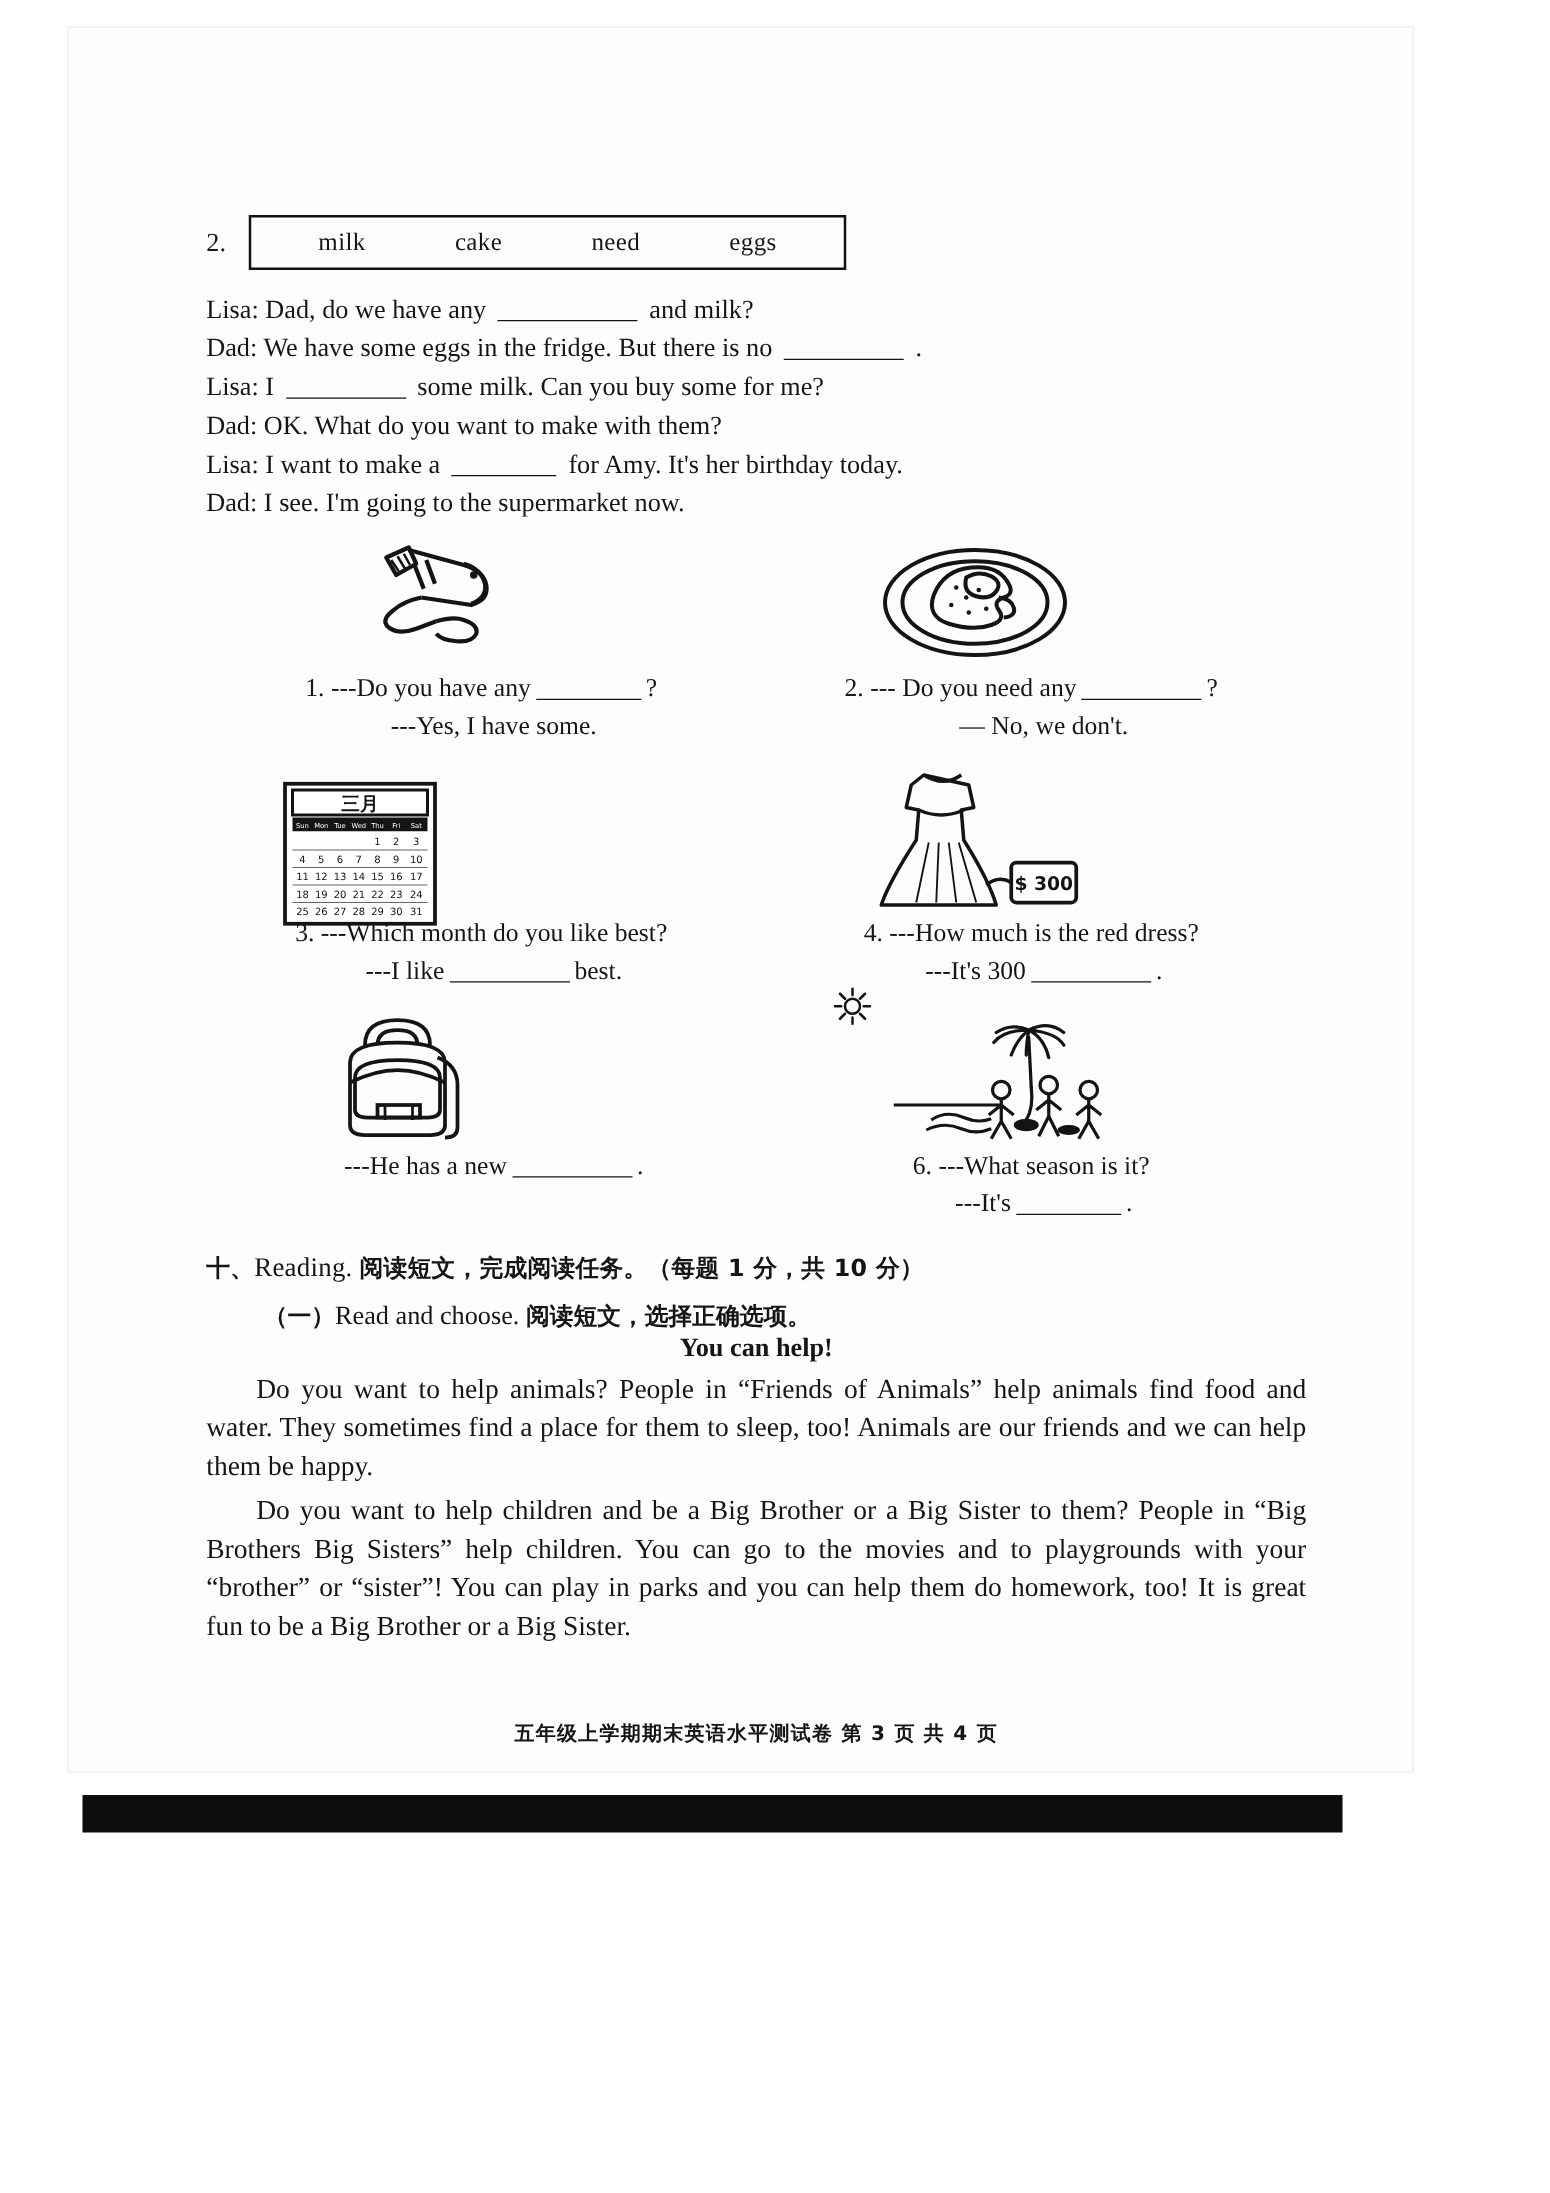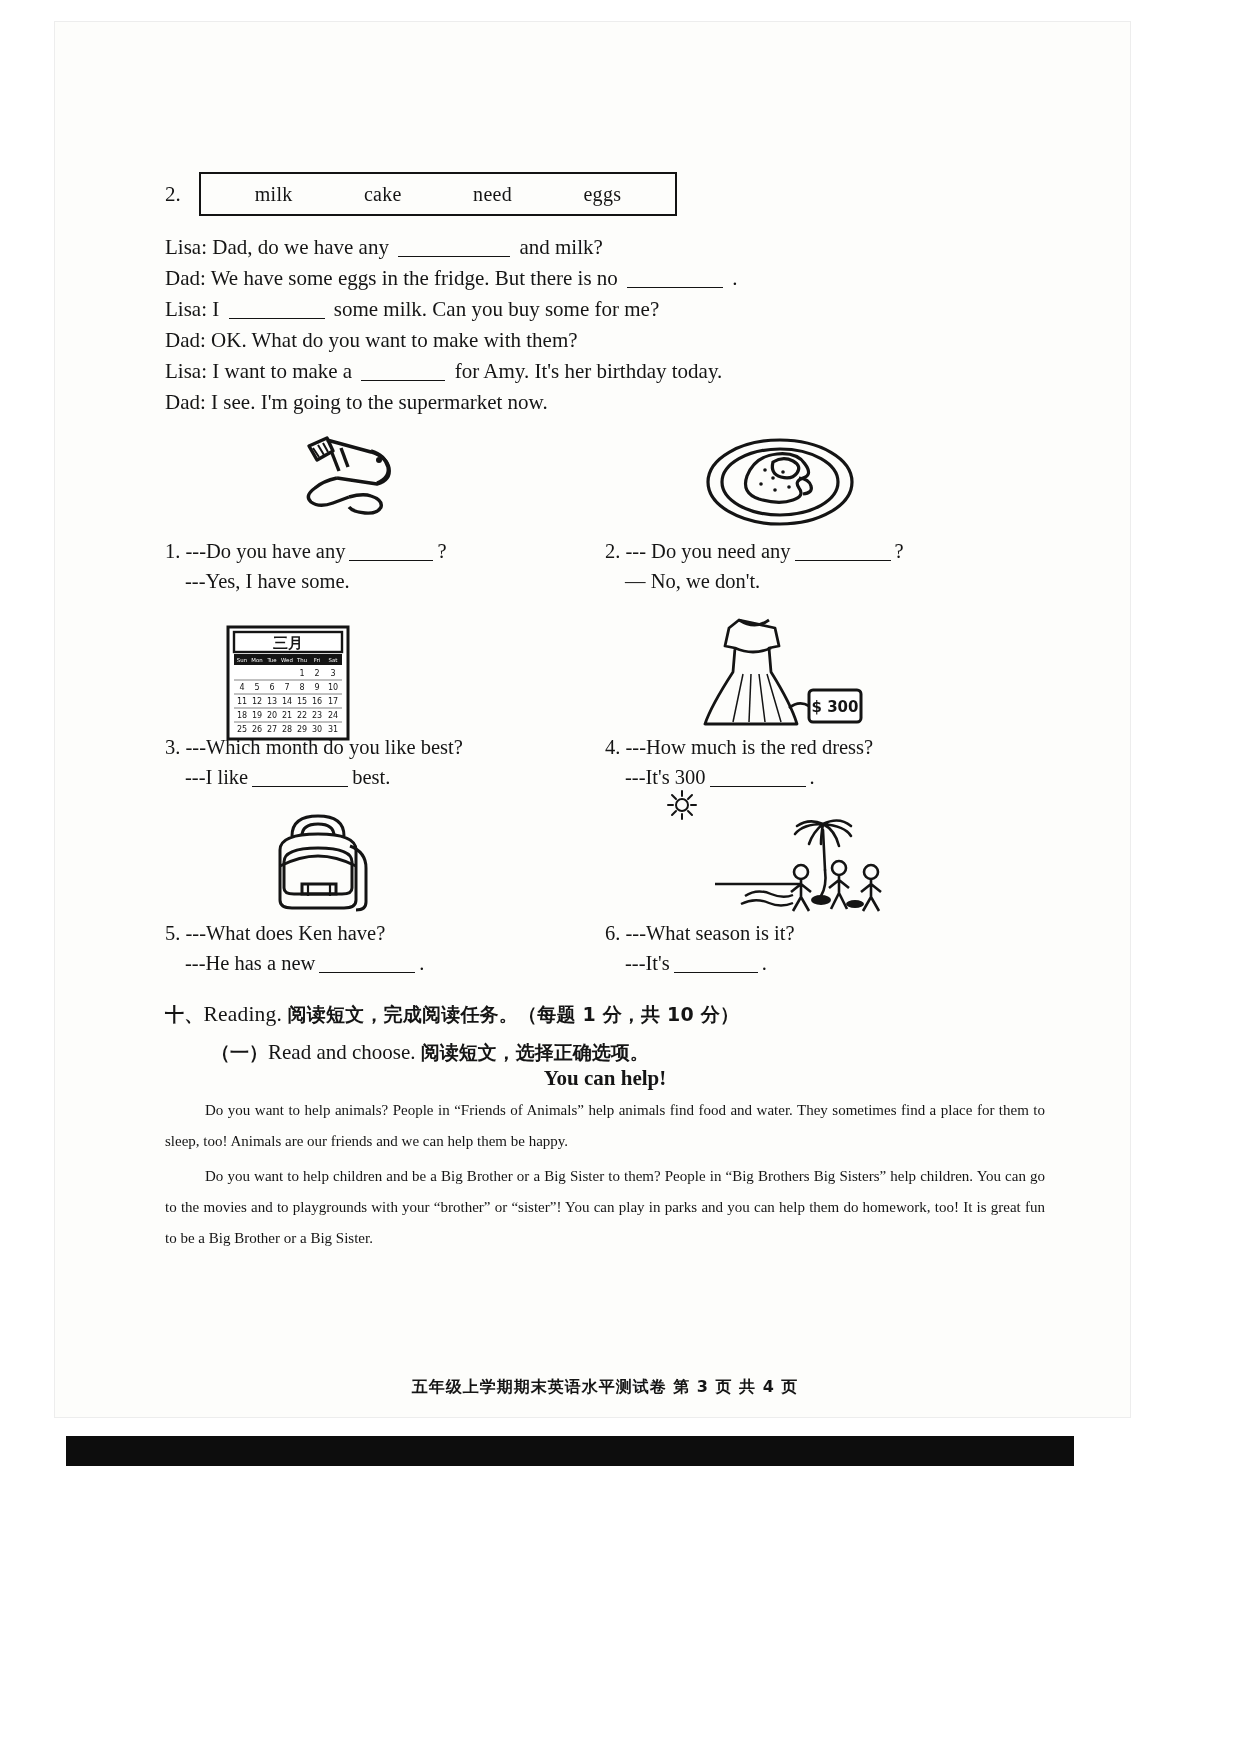--- a/index.html
+++ b/index.html
@@ -67,31 +67,31 @@
     letter-spacing:.2px;
     white-space:nowrap;
   }
   .sect .cn{font-family:"DejaVu Sans", sans-serif;font-size:19px;font-weight:700;}
   .sub{font-size:21px;margin-top:12px;white-space:nowrap;margin-left:46px;}
   .sub .cn{font-family:"DejaVu Sans", sans-serif;font-size:19px;font-weight:700;}
 
   
   .picgrid{margin-top:14px;}
   .prow{display:flex;}
-  .pcell{width:440px;position:relative;}
+  .pcell{width:440px;position:relative;text-align:center;}
   .art{height:104px;position:relative;}
   .qtext{font-size:20.5px;line-height:30px;white-space:nowrap;}
   .qtext .ind{display:inline-block;width:20px;}
 
   
   .ptitle{
     text-align:center;font-weight:700;font-size:21px;
   }
   .para{
-    font-size:15px;line-height:31px;
+    font-size:22px;line-height:31px;
     text-align:justify;text-align-last:left;
     text-indent:40px;
     margin-top:4px;
   }
 
   
   .footer{
     position:absolute;left:0;top:1205px;width:880px;
     text-align:center;
     font-family:"DejaVu Sans", sans-serif;
@@ -334,24 +334,20 @@
                     <rect x="52" y="78" width="34" height="10"></rect>
                     <path d="M100 40 q16 6 16 22 l0 34 q0 8 -10 8"></path>
                   </g>
                   <g fill="none" stroke="#141414" stroke-width="2.2">
                     <path d="M58 78 l0 12 M80 78 l0 12"></path>
                   </g>
                 </svg>
               </div>
             </div>
             <div class="qtext">
-              <span>5.</span>
-              <span>---What does Ken have?</span>
-            </div>
-            <div class="qtext">
               <span class="ind"></span><span>---He has a new</span><span class="blank b-md"></span><span>.</span>
             </div>
           </div>
 
           <div class="pcell">
             <div class="art" style="height:112px;">
               <div class="art-wrap" style="left:60px;top:-18px;">
                 <svg width="34" height="34" viewBox="0 0 34 34">
                   <circle cx="17" cy="17" r="6" fill="none" stroke="#141414" stroke-width="2"></circle>
                   <g stroke="#141414" stroke-width="2" stroke-linecap="round">

